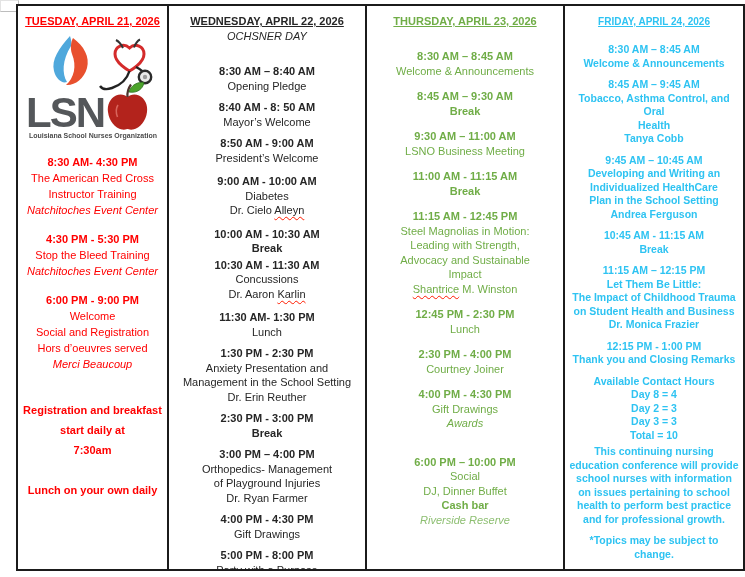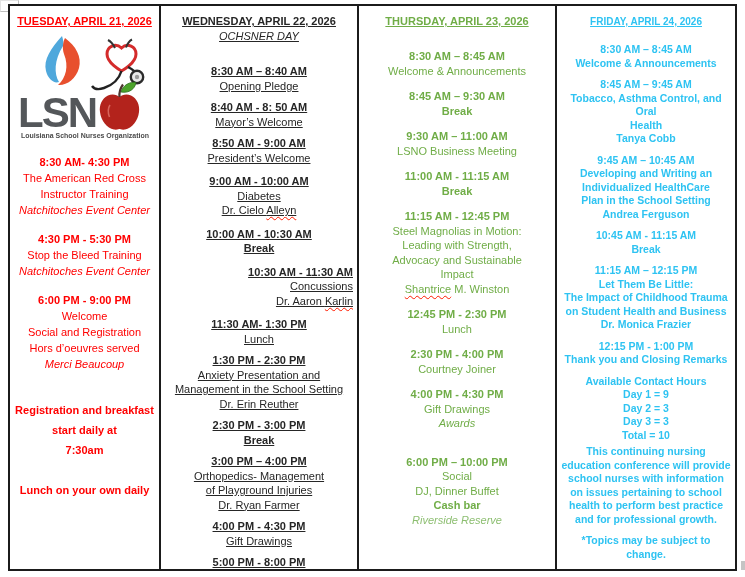--- a/index.html
+++ b/index.html
@@ -3,21 +3,21 @@
 <meta charset="utf-8">
 <style>
   html,body{margin:0;padding:0;}
   body{
     width:745px;height:577px;position:relative;overflow:hidden;
     background:#ffffff;
     font-family:"Liberation Sans", sans-serif;
     -webkit-font-smoothing:antialiased;
   }
   .schedule-table{
-    position:absolute;left:8px;top:4px;width:729px;height:567px;
+    position:absolute;left:16px;top:4px;width:729px;height:567px;
     box-sizing:border-box;border:2px solid #1b1b1b;background:#fff;
     display:flex;flex-direction:row;align-items:stretch;
   }
   .col{
     box-sizing:border-box;padding:8px 4px 0 4px;text-align:center;
     overflow:hidden;flex:0 0 auto;
   }
   .col + .col{border-left:2px solid #1b1b1b;}
   .col-tuesday{width:149px;font-size:11px;line-height:16px;}
   .col-wednesday{width:198px;font-size:11px;line-height:14.5px;}
@@ -121,21 +121,21 @@
       </div>
       <div class="block" style="margin-top: 28px; line-height: 20px;">
         <div class="line b">Registration and breakfast</div>
         <div class="line b">start daily at</div>
         <div class="line b">7:30am</div>
       </div>
       <div class="block" style="margin-top: 22px;">
         <div class="line b">Lunch on your own daily</div>
       </div>
     </div>
-    <div class="col col-wednesday" style="color: rgb(38, 38, 38); text-decoration: underline;">
+    <div class="col col-wednesday" style="color: rgb(38, 38, 38);">
       <div class="col-title">WEDNESDAY, APRIL 22, 2026</div>
       <div class="col-subtitle">OCHSNER DAY</div>
       <div class="block" style="margin-top: 20px;">
         <div class="line b">8:30 AM – 8:40 AM</div>
         <div class="line">Opening Pledge</div>
       </div>
       <div class="block">
         <div class="line b">8:40 AM - 8: 50 AM</div>
         <div class="line">Mayor’s Welcome</div>
       </div>
@@ -145,21 +145,21 @@
       </div>
       <div class="block" style="margin-top: 9px;">
         <div class="line b">9:00 AM - 10:00 AM</div>
         <div class="line">Diabetes</div>
         <div class="line">Dr. Cielo <span class="sq">Alleyn</span></div>
       </div>
       <div class="block" style="margin-top: 9px;">
         <div class="line b">10:00 AM - 10:30 AM</div>
         <div class="line b">Break</div>
       </div>
-      <div class="block" style="margin-top: 9px; text-align: right;">
+      <div class="block" style="margin-top: 2px;">
         <div class="line b">10:30 AM - 11:30 AM</div>
         <div class="line">Concussions</div>
         <div class="line">Dr. Aaron <span class="sq">Karlin</span></div>
       </div>
       <div class="block" style="margin-top: 9px; text-align: center;">
         <div class="line b">11:30 AM- 1:30 PM</div>
         <div class="line">Lunch</div>
       </div>
       <div class="block">
         <div class="line b">1:30 PM - 2:30 PM</div>
@@ -262,21 +262,21 @@
         <div class="line">The Impact of Childhood Trauma</div>
         <div class="line">on Student Health and Business</div>
         <div class="line">Dr. Monica Frazier</div>
       </div>
       <div class="block">
         <div class="line b">12:15 PM - 1:00 PM</div>
         <div class="line">Thank you and Closing Remarks</div>
       </div>
       <div class="block">
         <div class="line b">Available Contact Hours</div>
-        <div class="line b">Day 1 = 9</div>
+        <div class="line b">Day 8 = 4</div>
         <div class="line b">Day 2 = 3</div>
         <div class="line b">Day 3 = 3</div>
         <div class="line b">Total = 10</div>
       </div>
       <div class="block" style="margin-top: 3px;">
         <div class="line">This continuing nursing education conference will provide school nurses with information on issues pertaining to school health to perform best practice and for professional growth.</div>
       </div>
       <div class="block">
         <div class="line">*Topics may be subject to change.</div>
       </div>

